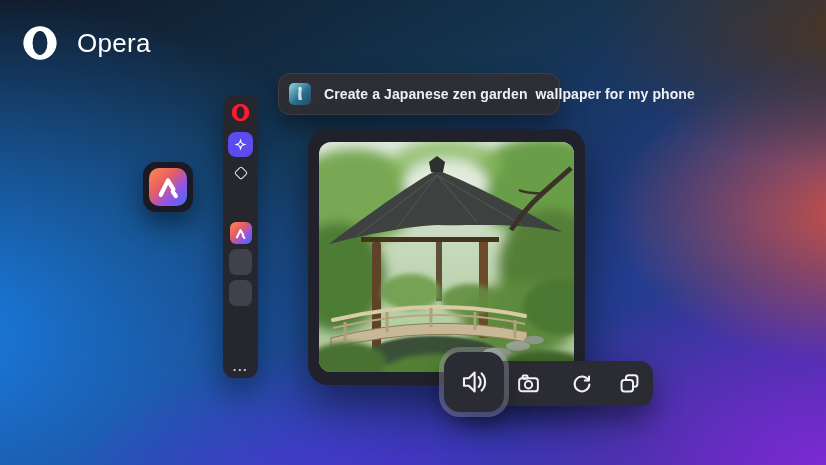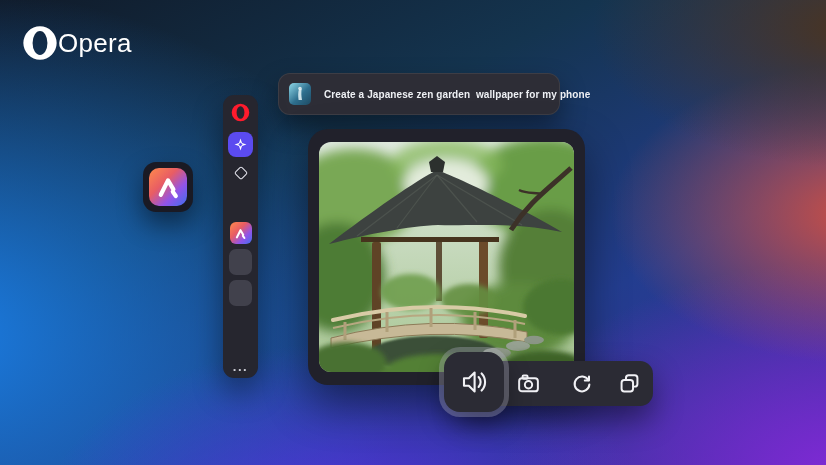--- a/index.html
+++ b/index.html
@@ -10,32 +10,32 @@
       radial-gradient(46% 44% at 103% 6%, #4a3420 0%, rgba(74,52,32,0) 68%),
       radial-gradient(43% 46% at 104% 46%, #cc5044 0%, rgba(204,80,68,0) 70%),
       radial-gradient(56% 62% at 101% 101%, #7e2ad4 0%, rgba(126,42,212,0) 72%),
       radial-gradient(52% 56% at 42% 114%, #5433e0 0%, rgba(84,51,224,0) 72%),
       radial-gradient(78% 98% at -8% 72%, #1b7de6 0%, rgba(27,125,230,0) 76%),
       linear-gradient(152deg, #101b2a 0%, #14344f 35%, #233d8f 68%, #3c2ea0 100%);
   }
   svg{display:block;}
 
   
-  .brand{position:absolute;left:22px;top:25px;display:flex;align-items:center;gap:0;}
+  .brand{position:absolute;left:22px;top:25px;display:flex;align-items:center;gap:19px;}
   .brand-word{color:#fff;font-size:26px;font-weight:400;letter-spacing:.3px;}
 
   
   .bubble{
     position:absolute;left:278px;top:73px;width:282px;height:42px;box-sizing:border-box;
     background:#2d2d36;border:1px solid rgba(255,255,255,.08);border-radius:12px;
     display:flex;align-items:center;gap:13px;padding:0 14px 0 10px;
     box-shadow:0 12px 26px rgba(0,0,0,.38);
   }
   .bubble-thumb{width:22px;height:22px;border-radius:5px;overflow:hidden;flex:0 0 auto;}
-  .bubble-text{color:#eef0f4;font-size:10px;font-weight:600;white-space:pre;letter-spacing:.1px;}
+  .bubble-text{color:#eef0f4;font-size:14px;font-weight:600;white-space:pre;letter-spacing:.1px;}
 
   
   .sidebar{
     position:absolute;left:223px;top:95px;width:35px;height:283px;box-sizing:border-box;
     background:#26262f;border-radius:11px;display:flex;flex-direction:column;align-items:center;
     padding-top:8px;box-shadow:0 14px 30px rgba(0,0,0,.4);
   }
   .sb-opera{margin-bottom:10px;}
   .sb-aria-btn{
     width:25px;height:25px;border-radius:8px;background:#5b4bf0;

